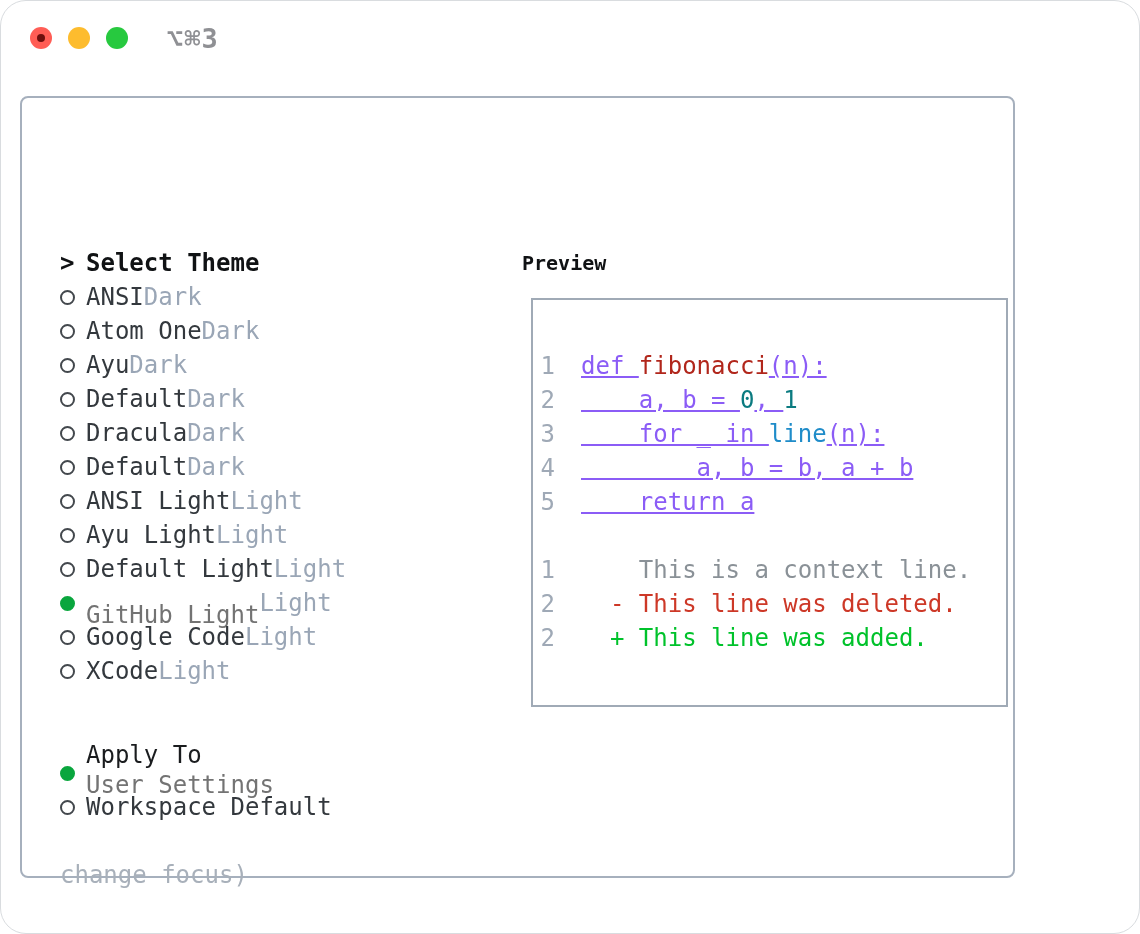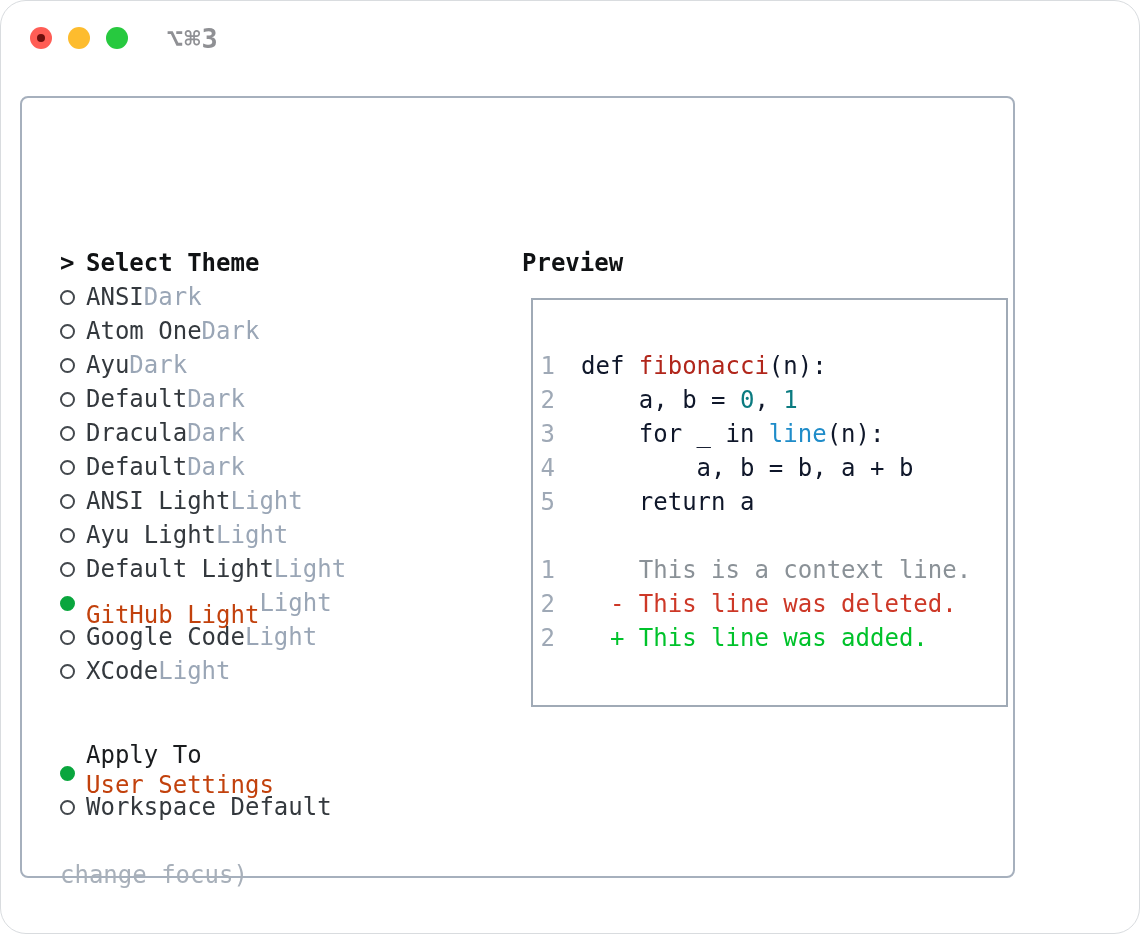--- a/index.html
+++ b/index.html
@@ -43,39 +43,39 @@
   .bullet-cell { width:26px; flex:none; display:flex; align-items:center; }
   .radio {
     width:15px; height:15px; border-radius:50%;
     border:2px solid #43484d; background:transparent;
   }
   .radio.selected { border-color:#0aa63e; background:#0aa63e; }
   .prompt-glyph { font-weight:bold; color:#101214; }
   .header-label { font-weight:bold; color:#101214; }
   .section-label { color:#1a1c1e;margin-top:32px; }
   .item-name { color:#33383d; }
-  .item-name.selected { color:#c2410c;margin-top:24px; }
+  .item-name.selected { color:#737373;margin-top:24px; }
   .variant { color:#9aa6b6; }
   .spacer { height:34px; }
   .hint { color:#a8b0ba; white-space:pre; }
 
   
   .preview-title {
     position:absolute; left:500px; top:148px; height:34px; line-height:34px;
-    font-size:24px; font-weight:bold; color:#101214;
+    font-size:20px; font-weight:bold; color:#101214;
   }
   .preview-box {
     position:absolute; left:509px; top:200px; width:477px; height:409px;
     border:2px solid #a0aab6; background:#ffffff;
   }
   .code-lines { position:absolute; left:6px; top:49px; font-size:24px; line-height:34px; }
   .code-row { display:flex; height:34px; align-items:center; }
   .ln { width:16px; flex:none; text-align:right; color:#9fa9b6; margin-right:26px; }
   .src { white-space:pre; }
-  .t-fg      { color:#0f172a; }
+  .t-fg      { color:#8b5cf6;text-decoration:underline; }
   .t-fn      { color:#b1261b; }
   .t-num     { color:#0b7b80; }
   .t-builtin { color:#1f8cc9; }
   .t-ctx     { color:#8a9197; }
   .t-del     { color:#cd3827; }
   .t-add     { color:#00c22b; }
 </style>
 </head>
 <body>
 

